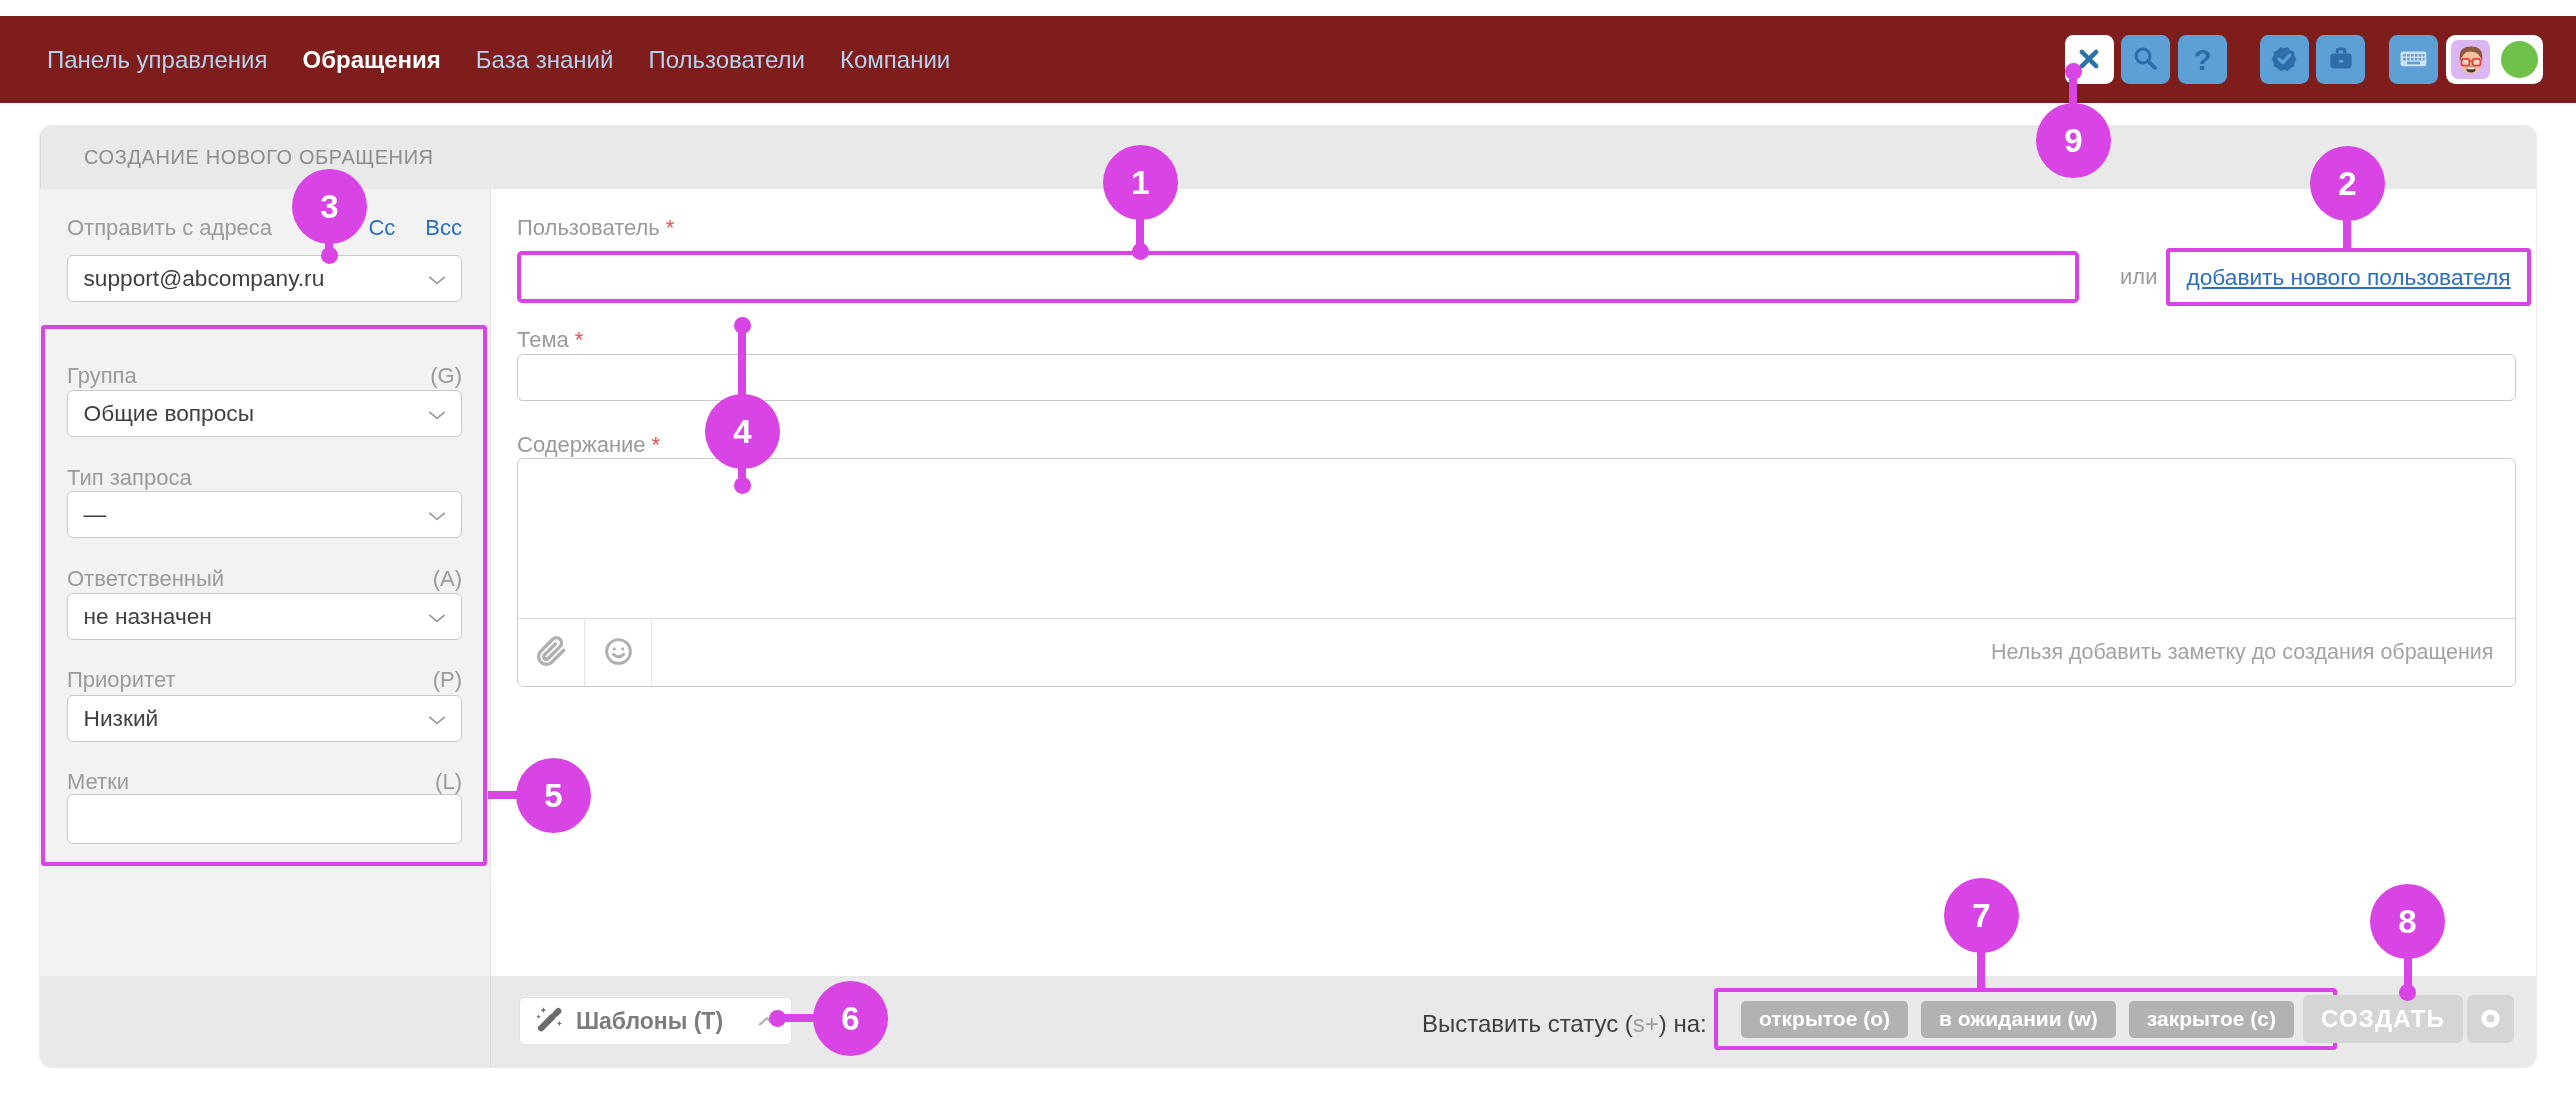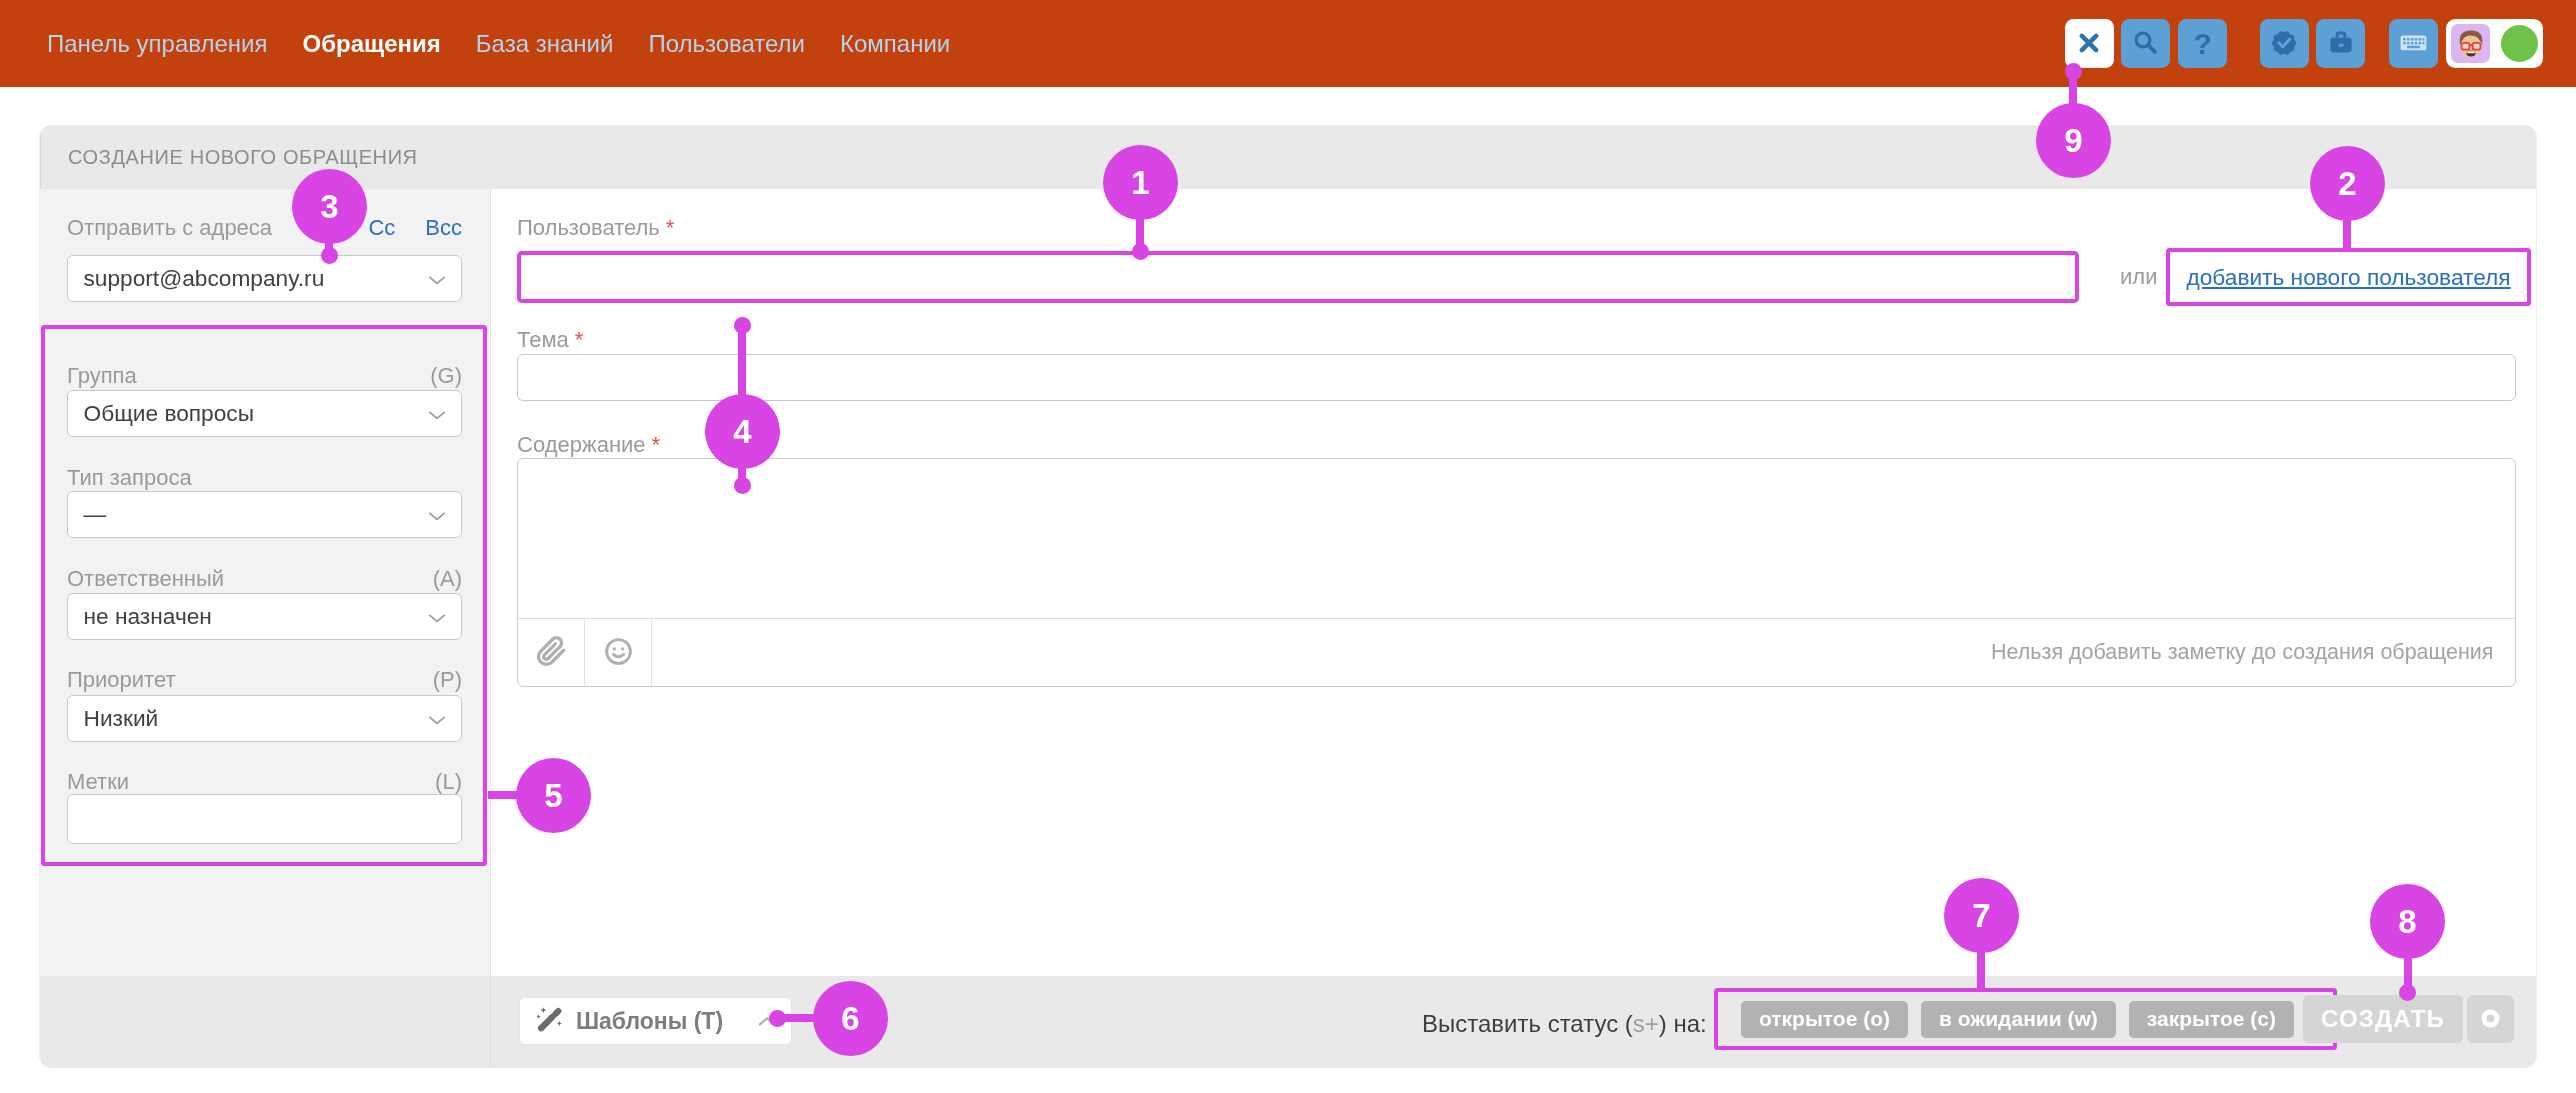--- a/index.html
+++ b/index.html
@@ -1,20 +1,20 @@
 <!DOCTYPE html>
 <html style="font-size:9.5px"><head>
 <meta charset="utf-8">
 <style>
   * { margin:0; padding:0; box-sizing:border-box; }
   html,body { width:2576px; height:1093px; background:#ffffff; overflow:hidden;
               font-family:"Liberation Sans","DejaVu Sans",sans-serif; }
 
   
-  .topbar { position:absolute; left:0; top:0; width:2576px; height:87px; background:#c2410c; }
+  .topbar { position:absolute; left:0; top:16px; width:2576px; height:87px; background:#7f1d1d; }
   .nav { position:absolute; left:47px; top:0; height:87px; display:flex; align-items:center; gap:35px; }
   .nav-item { font-size:24px; color:#b5d3ed; white-space:nowrap; cursor:default; }
   .nav-item.active { color:#ffffff; font-weight:bold; }
   .tb-right { position:absolute; right:33px; top:19px; display:flex; align-items:center; gap:7.8px; }
   .tb-btn { width:49px; height:49px; border-radius:8.3px; background:#5da0d6;
             display:flex; align-items:center; justify-content:center; }
   .tb-btn.white { background:#ffffff; }
   .tb-q { font-size:30px; font-weight:bold; color:#2e6da9; }
   .sp28 { width:16.7px; } .sp14 { width:8.3px; }
   .avatar-pill { width:97px; height:49px; background:#ffffff; border-radius:9.5px;
@@ -22,21 +22,21 @@
   .avatar-sq { width:39px; height:39px; border-radius:7.2px; background:#dcb6f2;
                display:flex; align-items:center; justify-content:center; overflow:hidden; }
   .status-dot { width:37px; height:37px; border-radius:50%; background:#6ec24a; }
 
   
   .panel { position:absolute; left:39px; top:125px; width:2498px; height:943px;
            border-radius:12px; background:#ffffff; border:1.2px solid #ececec; overflow:hidden; }
   .p-head { position:absolute; left:0; top:0; right:0; height:63px; background:#e9e9ea; display:flex; z-index:1; }
   .h-side { width:451px; display:flex; align-items:center; padding-left:27px;
             color:#8d8d8d; font-size:20px; letter-spacing:0.6px; }
-  .h-main { flex:1; display:flex; align-items:center; padding-left:27px; border-left:1.2px solid #d9d9d9;
+  .h-main { flex:1; display:flex; align-items:center; padding-left:43px; border-left:1.2px solid #d9d9d9;
             color:#8d8d8d; font-size:20px; letter-spacing:0.6px; }
   .side-body { position:absolute; left:0; top:63px; width:451px; bottom:91px;
                background:#f2f2f3; border-right:1.2px solid #e2e2e2; z-index:0; }
   .main-body { position:absolute; left:451px; top:63px; right:0; bottom:91px; background:#ffffff; z-index:0; }
   .p-foot { position:absolute; left:0; bottom:0; right:0; height:91px; display:flex; z-index:1; }
   .f-side { width:451px; background:#e9e9ea; border-right:1.2px solid #dcdcdc; }
   .f-main { flex:1; background:#e9e9ea; }
 
   .panel .abs { position:absolute; z-index:2; }
 

